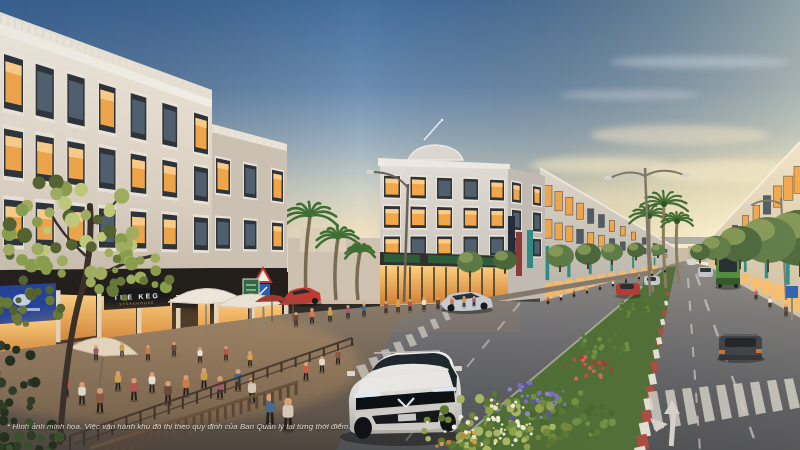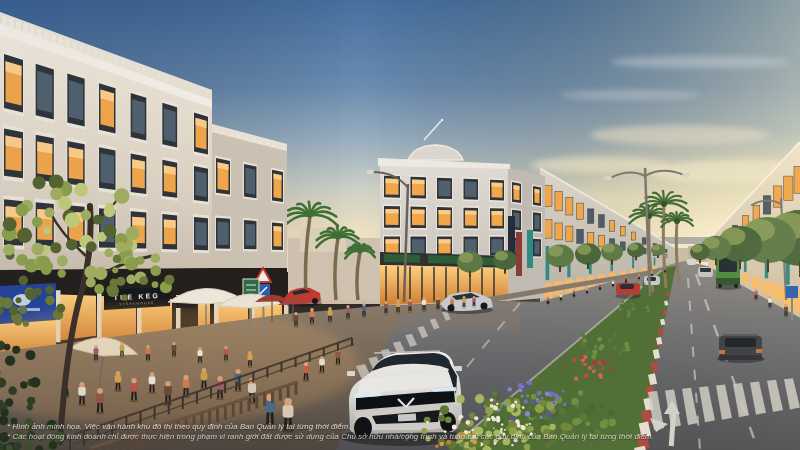--- a/index.html
+++ b/index.html
@@ -1571,14 +1571,13 @@
         <circle cx="35.247106354036404" cy="382.31665327236055" r="5.2020672154062595" fill="#24301c"></circle>
         <circle cx="31.11950157777356" cy="400.7874183964864" r="4.120814246045484" fill="#2e3d24"></circle>
         <circle cx="10.121900707157414" cy="360.5782072085077" r="5.144217574768845" fill="#24301c"></circle>
         <circle cx="12.639175953601264" cy="390.68014852519843" r="4.314811926262337" fill="#2e3d24"></circle>
       </g>
 
 <rect x="0" y="0" width="800" height="450" fill="url(#sideTint)" opacity=".12"></rect>
 </svg>
 
 <div id="disc1" class="disclaimer">* Hình ảnh minh họa. Việc vận hành khu đô thị theo quy định của Ban Quản lý tại từng thời điểm.</div>
-<div id="disc2" class="disclaimer">* Các hoạt động kinh doanh chỉ được thực hiện trong phạm vi ranh giới đất được sử dụng của Chủ sở hữu nhà/công trình và tuân thủ các quy định của Ban Quản lý tại từng thời điểm.</div>
 </div>
 
 </body></html>

